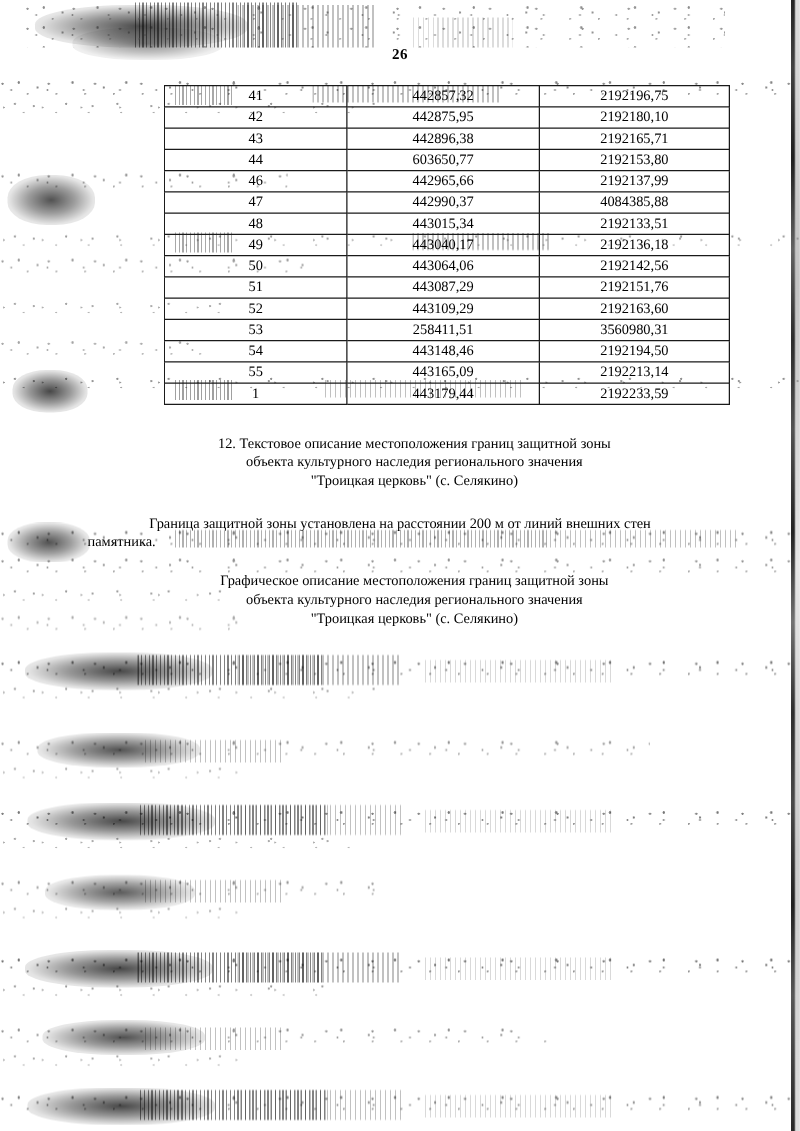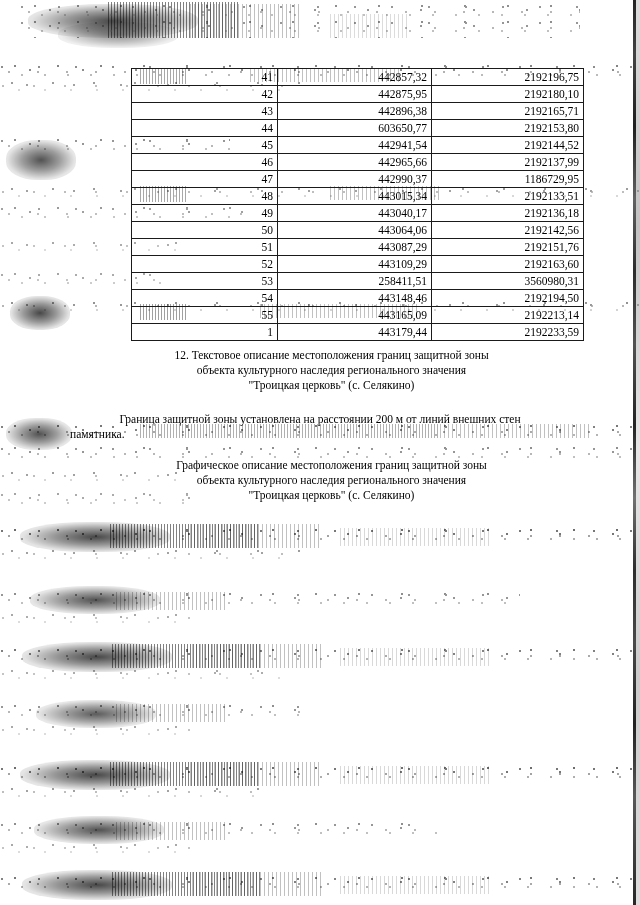--- a/index.html
+++ b/index.html
@@ -119,21 +119,21 @@
     border-collapse: collapse;
     width: 425px;
     table-layout: fixed;
   }
   table.coords td {
     border: 1px solid #1a1a1a;
     height: 16px;
     line-height: 16px;
     padding: 0 4px;
     font-size: 11.5px;
-    text-align: right;
+    text-align: center;
     font-family: "Liberation Serif", serif;
     background: transparent;
   }
   td.c-num   { width: 137px; }
   td.c-x     { width: 145px; margin-left: 36px; }
   td.c-y     { width: 143px; }
 
   
   .centered-block {
     position: absolute;
@@ -173,20 +173,21 @@
 
   <div class="noise-layer">
     <div class="blotch" style="left:28px;  top:4px;  width:170px; height:34px; opacity:.9;"></div>
     <div class="blotch" style="left:58px;  top:22px; width:120px; height:26px; opacity:.55;"></div>
     <div class="strokes" style="left:108px; top:2px;  width:130px; height:36px;"></div>
     <div class="strokes light" style="left:190px; top:4px;  width:110px; height:34px;"></div>
     <div class="strokes light" style="left:330px; top:14px; width:80px;  height:24px; opacity:.45;"></div>
     <div class="band speckle-a" style="top:4px; left:20px; width:560px; height:34px; opacity:.5;"></div>
   </div>
 
+  <div id="page-number">26</div>
 
   <div class="noise-layer">
     <div class="band speckle-a" style="top:64px;  width:640px; opacity:.55;"></div>
     <div class="band speckle-b" style="top:80px;  width:300px; opacity:.45;"></div>
     <div class="band speckle-a" style="top:138px; width:230px; opacity:.5;"></div>
     <div class="band speckle-b" style="top:186px; width:640px; opacity:.45;"></div>
     <div class="band speckle-a" style="top:206px; width:250px; opacity:.45;"></div>
     <div class="band speckle-b" style="top:240px; width:180px; opacity:.4;"></div>
     <div class="band speckle-a" style="top:272px; width:170px; opacity:.4;"></div>
     <div class="band speckle-b" style="top:300px; width:640px; opacity:.5;"></div>
@@ -217,33 +218,28 @@
           <td class="c-num">43</td>
           <td class="c-x">442896,38</td>
           <td class="c-y">2192165,71</td>
         </tr>
         <tr>
           <td class="c-num">44</td>
           <td class="c-x">603650,77</td>
           <td class="c-y">2192153,80</td>
         </tr>
         <tr>
-          <td class="c-num">45</td>
-          <td class="c-x">442941,54</td>
-          <td class="c-y">2192144,52</td>
-        </tr>
-        <tr>
           <td class="c-num">46</td>
           <td class="c-x">442965,66</td>
           <td class="c-y">2192137,99</td>
         </tr>
         <tr>
           <td class="c-num">47</td>
           <td class="c-x">442990,37</td>
-          <td class="c-y">1186729,95</td>
+          <td class="c-y">4084385,88</td>
         </tr>
         <tr>
           <td class="c-num">48</td>
           <td class="c-x">443015,34</td>
           <td class="c-y">2192133,51</td>
         </tr>
         <tr>
           <td class="c-num">49</td>
           <td class="c-x">443040,17</td>
           <td class="c-y">2192136,18</td>

